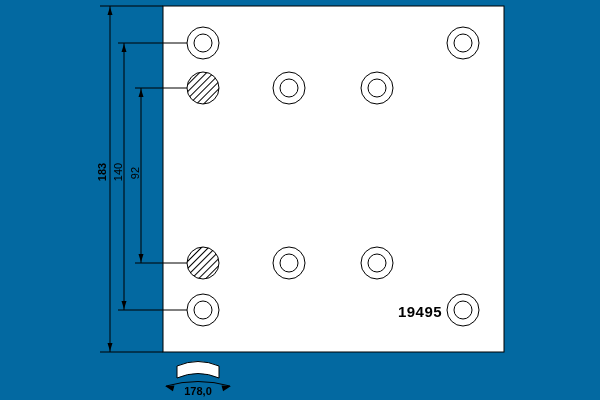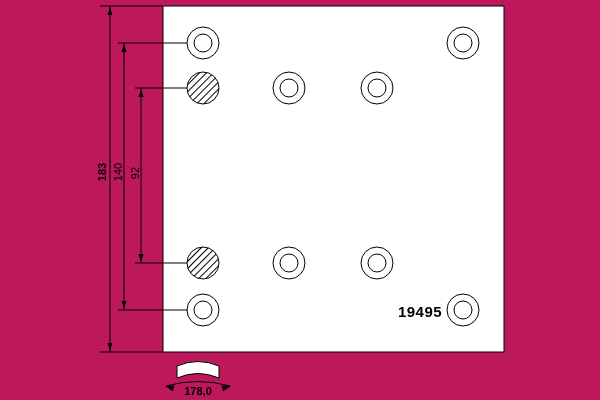--- a/index.html
+++ b/index.html
@@ -7,21 +7,21 @@
     padding: 0;
     width: 600px;
     height: 400px;
     background: #ffffff;
     font-family: "Liberation Sans", sans-serif;
   }
   .drawing-wrap {
     position: relative;
     width: 600px;
     height: 400px;
-    background: #be185d;
+    background: #0369a1;
   }
   svg text {
     fill: #000000;
   }
   .dim-label {
     font-size: 11px;
   }
   .dim-label-bold {
     font-size: 11px;
     font-weight: bold;

